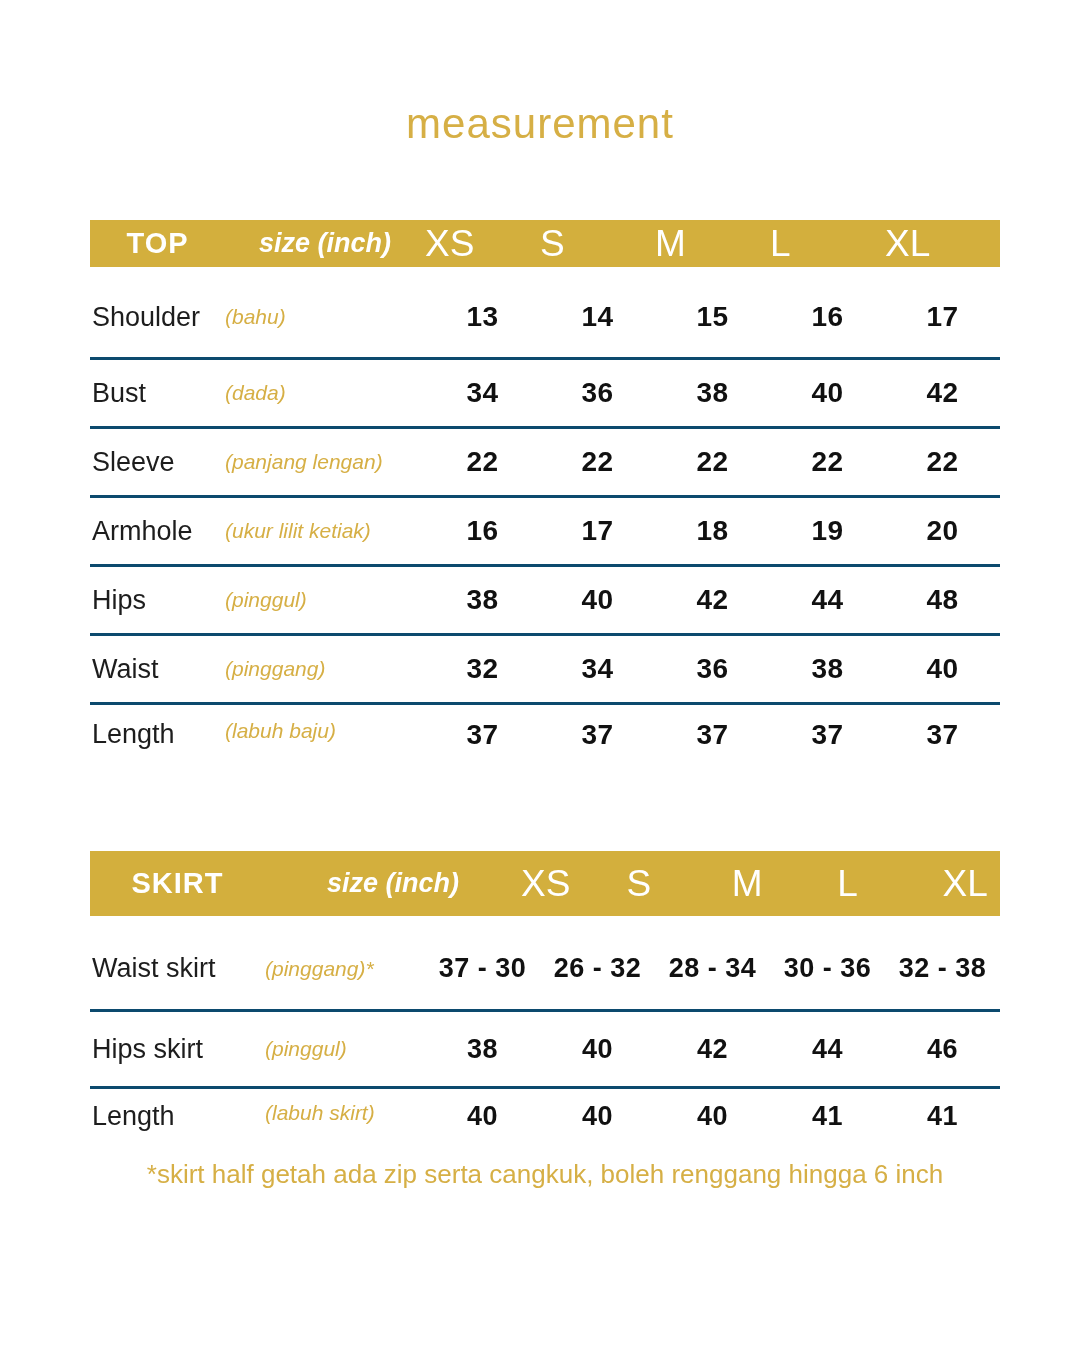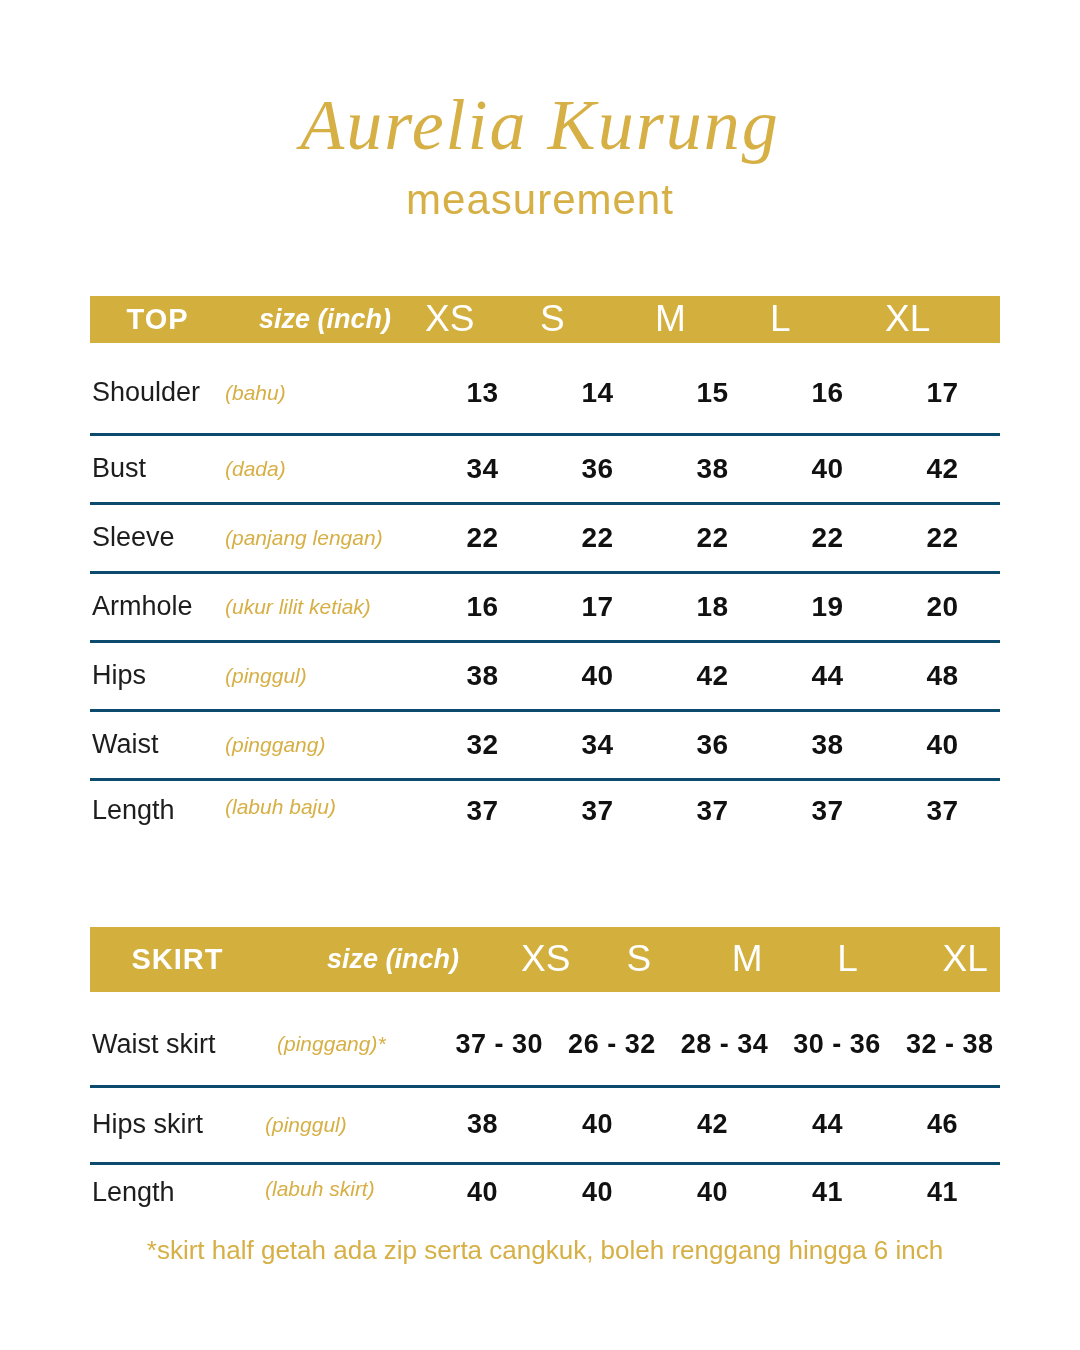--- a/index.html
+++ b/index.html
@@ -52,21 +52,21 @@
   .row {
     display: grid;
     grid-template-columns: 135px 200px repeat(5, 1fr);
     align-items: center;
     height: 69px;
     border-bottom: 3px solid #0c4a6e;
   }
   .table-skirt .row { grid-template-columns: 175px 160px repeat(5, 1fr); }
   .row.first { height: 93px; padding-top: 10px; }
   .row.last { border-bottom: none; height: 80px; align-items: start; padding-top: 14px; }
-  .table-skirt .row.first { height: 96px; padding-top: 12px; gap: 12px; }
+  .table-skirt .row.first { height: 96px; padding-top: 12px; }
   .table-skirt .row.mid { height: 77px; }
   .table-skirt .row.last { height: 70px; padding-top: 12px; }
   .label {
     font-size: 27px;
     font-weight: 400;
     color: #1d1d1d;
     padding-left: 2px;
     white-space: nowrap;
   }
   .sublabel {
@@ -92,21 +92,20 @@
     font-size: 26px;
     color: var(--gold-text, #D6AF45);
   }
 </style>
 </head>
 <body>
 
 <div class="page">
 
   <div class="header">
-    <div class="title">Aurelia Kurung</div>
     <div class="subtitle">measurement</div>
   </div>
 
   <div class="size-table table-top">
     <div class="band">
       <div class="tname">TOP</div>
       <div class="sizelabel">size (inch)</div>
       <div class="colhead">XS</div>
       <div class="colhead">S</div>
       <div class="colhead">M</div>

